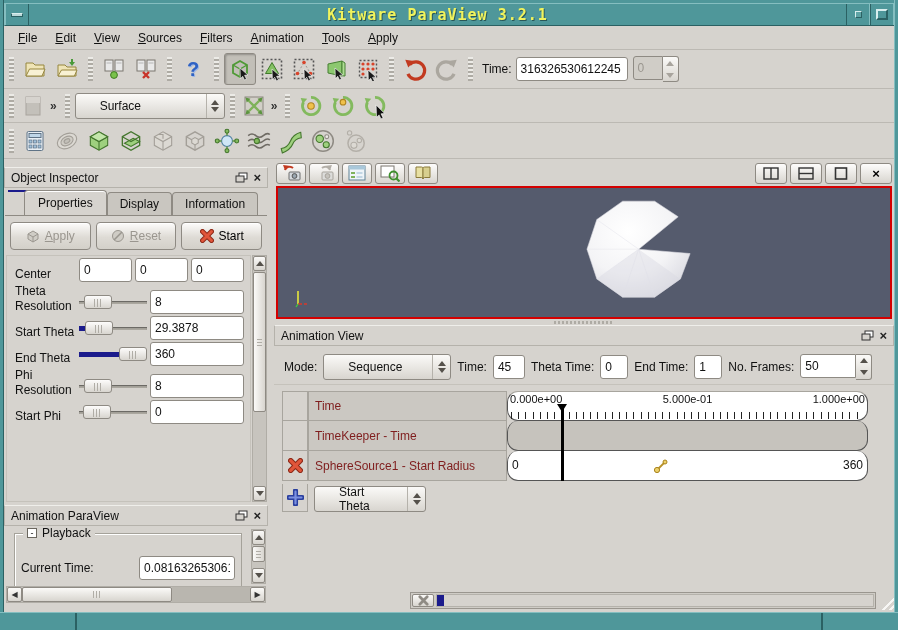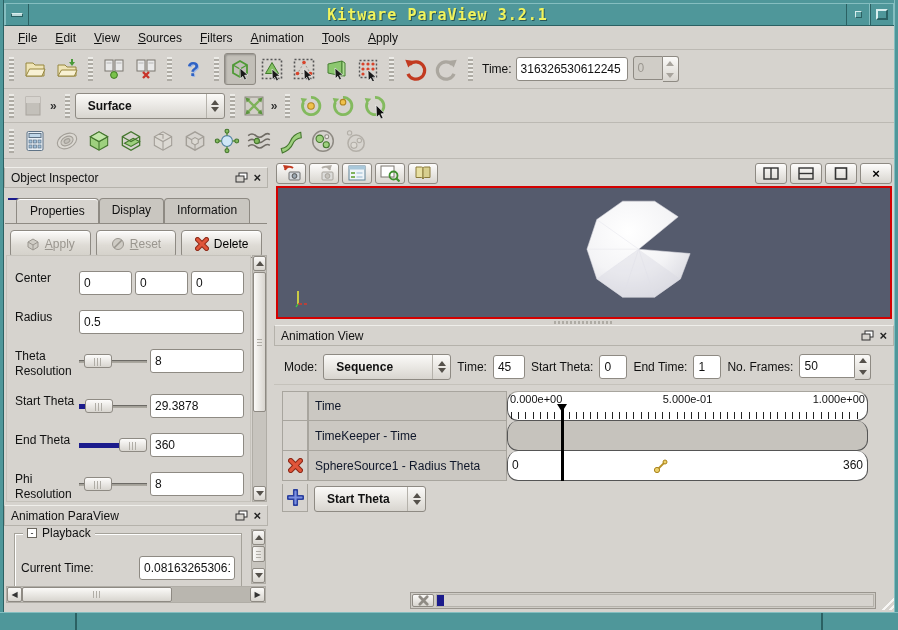--- a/index.html
+++ b/index.html
@@ -52,21 +52,21 @@
   .spin{display:flex;align-items:stretch;height:26px;}
   .spin input{width:30px;border-radius:3px 0 0 3px;}
   .spinbtns{width:16px;border:1px solid var(--bd);border-left:none;border-radius:0 3px 3px 0;
     background:linear-gradient(#fbfaf8,#d8d5cf);display:flex;flex-direction:column;}
   .spinbtns div{flex:1;display:flex;align-items:center;justify-content:center;}
   .tri-u{width:0;height:0;border-left:4px solid transparent;border-right:4px solid transparent;border-bottom:5px solid #55514b;}
   .tri-d{width:0;height:0;border-left:4px solid transparent;border-right:4px solid transparent;border-top:5px solid #55514b;}
   .tri-u.dis{border-bottom-color:#a8a49d}.tri-d.dis{border-top-color:#a8a49d}
   .combo{height:26px;border:1px solid var(--bd);border-radius:3px;background:linear-gradient(#fbfaf8,#d8d5cf);
     display:flex;align-items:center;cursor:pointer;}
-  .combo .ctext{flex:1;padding:0 12px;font-weight:bold;}
+  .combo .ctext{flex:1;padding:0 24px;}
   .combo .carr{width:18px;align-self:stretch;border-left:1px solid #b5b2ab;display:flex;flex-direction:column;align-items:center;justify-content:center;gap:2px;}
   .chev{color:#333;font-weight:bold;padding:0 3px;}
 
   
   .cbtn{border:1px solid var(--bd);border-radius:4px;background:linear-gradient(#fdfcfb,#dedbd5 55%,#d3d0c9);
     display:flex;align-items:center;justify-content:center;gap:5px;font-size:12px;cursor:pointer;
     box-shadow:inset 0 1px 0 #fff;}
   .cbtn:disabled,.cbtn.dis{color:var(--dis);}
 
   
@@ -77,31 +77,31 @@
   .panel{position:absolute;left:0;right:0;background:var(--bg);}
   #objinsp{top:0;height:338px;}
   #animinsp{top:338px;height:262px;}
   .ptitle{position:relative;height:21px;border:1px solid #b5b2ab;border-top-color:#efeeea;background:var(--bg);
     display:flex;align-items:center;padding:0 6px;}
   .ptitle .sp{flex:1}
   .dockico{width:15px;height:14px;display:flex;align-items:center;justify-content:center;cursor:pointer;margin-left:4px;}
   .xico{font-weight:bold;font-size:13px;line-height:1;color:#222;cursor:pointer;margin-left:4px;}
 
   
-  .tabsrow{position:relative;height:25px;margin-top:10px;display:flex;padding-left:12px;}
+  .tabsrow{position:relative;height:25px;margin-top:2px;display:flex;align-items:flex-end;padding-left:20px;}
   .tabline{position:absolute;left:4px;top:0;width:86px;height:2px;background:var(--navy);}
   .tab{border:1px solid var(--bd);border-bottom:none;border-radius:4px 4px 0 0;padding:4px 12px;background:var(--bg2);cursor:pointer;}
   .tab.active{background:var(--bg);padding:5px 13px;position:relative;z-index:2;box-shadow:inset 0 1px 0 #fff;}
   .tabbase{height:1px;background:var(--bd);margin:0 1px;}
 
   .btnrow{display:flex;gap:5px;padding:6px 6px 4px 6px;}
   .btnrow .cbtn{flex:1;height:28px;}
 
   .form{position:absolute;left:2px;top:88px;right:17px;bottom:3px;overflow:hidden;border:1px solid #c5c2bb;background:var(--bg);}
-  .frow{display:flex;align-items:flex-start;margin:15px 6px 0 8px;}
+  .frow{display:flex;align-items:flex-end;margin:2px 6px 0 8px;}
   .frow .flabel{width:64px;line-height:1.25;}
   .frow .fwrap{flex:1;display:flex;gap:3px;align-items:center;}
   .frow input.field{width:100%;min-width:0;}
   .slider{position:relative;height:16px;flex:0 0 68px;}
   .slider .groove{position:absolute;left:0;right:0;top:7px;height:3px;background:#aaa79f;box-shadow:inset 0 1px 1px rgba(0,0,0,.4);}
   .slider .fill{position:absolute;left:0;top:6px;height:5px;background:var(--navy);}
   .slider .thumb{position:absolute;top:1px;width:28px;height:14px;border:1px solid var(--bd);border-radius:3px;
     background:linear-gradient(#fdfcfb,#d8d5cf);cursor:pointer;}
   .slider .thumb::after{content:"";position:absolute;left:50%;top:3px;width:8px;height:8px;margin-left:-4px;
     background:repeating-linear-gradient(90deg,#b0ada6 0 1px,transparent 1px 3px);}
@@ -144,21 +144,21 @@
   
   .viewport{position:absolute;left:2px;right:2px;top:27px;height:133px;background:var(--vp);border:2px solid var(--selred);}
   .axes{position:absolute;left:16px;bottom:8px;}
 
   
   .animview{position:absolute;left:0;right:0;top:166px;height:267px;background:var(--bg);}
   .av-controls{position:absolute;left:0;right:0;top:24px;height:36px;display:flex;align-items:center;padding-left:10px;gap:6px;border-bottom:1px solid #c5c2bb;}
   .tracks{position:absolute;left:8px;top:66px;display:grid;grid-template-columns:26px 199px 361px;grid-auto-rows:30px;}
   .cell{border:1px solid #a8a59e;border-top:none;background:var(--bg);position:relative;}
   .cell.top{border-top:1px solid #a8a59e;}
-  .namecell{display:flex;align-items:center;padding:0 6px;background:#cbc8c2;color:#0f172a;}
+  .namecell{display:flex;align-items:center;padding:0 6px;background:#cbc8c2;color:#7f1d1d;}
   .trackcell{border-color:#555;background:#fff;border-radius:11px;}
   .trackcell.gray{background:#c6c3bd;}
   .rlabels{position:absolute;left:2px;right:2px;top:1px;height:14px;font-size:11px;}
   .rlabels .l{position:absolute;left:0}.rlabels .c{position:absolute;left:50%;transform:translateX(-50%)}.rlabels .r{position:absolute;right:0}
   .ticks{position:absolute;left:3px;right:3px;bottom:1px;height:7px;
     background:repeating-linear-gradient(90deg,#222 0 1px,transparent 1px 7.2px);}
   .playhead{position:absolute;left:279px;top:14px;width:3px;height:76px;background:#000;z-index:5;cursor:ew-resize;}
   .playhead::before{content:"";position:absolute;left:-4px;top:-1px;width:0;height:0;
     border-left:5px solid transparent;border-right:5px solid transparent;border-top:8px solid #000;}
   .range0{position:absolute;left:4px;top:7px;}
@@ -560,38 +560,32 @@
               <circle cx="7" cy="7" r="5.5" fill="#cfccc5" stroke="#9a968f"></circle>
               <path d="M3 11L11 3" stroke="#9a968f" stroke-width="1.6"></path>
             </svg>
           <span class="acc">Reset</span>
           </button>
         <button class="cbtn">
           <svg width="14" height="14" viewBox="0 0 14 14">
               <path d="M2.5 2.5l9 9M11.5 2.5l-9 9" stroke="#8f2a18" stroke-width="5" stroke-linecap="round"></path>
               <path d="M2.5 2.5l9 9M11.5 2.5l-9 9" stroke="#e0553a" stroke-width="3" stroke-linecap="round"></path>
             </svg>
-          <span>Delete</span>
+          <span>Start</span>
           </button>
       </div>
 
       <div class="form">
         <div class="frow">
           <span class="flabel">Center</span>
           <span class="fwrap">
             <input class="field" value="0" style="">
             <input class="field" value="0" style="">
             <input class="field" value="0" style="">
           </span>
-        </div>
-        <div class="frow">
-          <span class="flabel">Radius</span>
-          <span class="fwrap">
-              <input class="field" value="0.5" style="">
-            </span>
         </div>
         <div class="frow">
           <span class="flabel">Theta Resolution</span>
           <span class="fwrap">
             <span class="slider">
                 <span class="groove"></span>
                 <span class="thumb" style="left:5px"></span>
               </span>
             <span class="sval">
                 <input class="field" value="8" style="">
@@ -828,21 +822,21 @@
         <span>Mode:</span>
         <div class="combo" style="width:128px">
           <span class="ctext">Sequence</span>
           <span class="carr">
               <span class="tri-u"></span>
               <span class="tri-d"></span>
             </span>
         </div>
         <span>Time:</span>
         <input class="field" style="width: 32px;" value="45">
-        <span>Start Theta:</span>
+        <span>Theta Time:</span>
         <input class="field" style="width: 28px;" value="0">
         <span>End Time:</span>
         <input class="field" style="width: 28px;" value="1">
         <span>No. Frames:</span>
         <div class="spin">
           <input class="field" style="width: 56px;" value="50">
           <div class="spinbtns">
             <div>
                 <span class="tri-u"></span>
               </div>
@@ -873,21 +867,21 @@
           </div>
         <div class="cell trackcell gray"></div>
 
         <div class="cell" style="display:flex;align-items:center;justify-content:center;">
           <svg width="15" height="15" viewBox="0 0 14 14">
               <path d="M2.5 2.5l9 9M11.5 2.5l-9 9" stroke="#8f2a18" stroke-width="5" stroke-linecap="round"></path>
               <path d="M2.5 2.5l9 9M11.5 2.5l-9 9" stroke="#e0553a" stroke-width="3" stroke-linecap="round"></path>
             </svg>
           </div>
         <div class="cell namecell">
-            <span>SphereSource1 - Radius Theta</span>
+            <span>SphereSource1 - Start Radius</span>
           </div>
         <div class="cell trackcell">
           <span class="range0">0</span>
           <span class="range1">360</span>
           <svg class="keyicon" width="18" height="18" viewBox="0 0 18 18">
               <line x1="5" y1="13" x2="13" y2="5" stroke="#b8922a" stroke-width="1.8"></line>
               <circle cx="5" cy="13" r="2.6" fill="#ecd06a" stroke="#a8821a"></circle>
               <circle cx="13" cy="5" r="2" fill="#ecd06a" stroke="#a8821a"></circle>
             </svg>
         </div>

